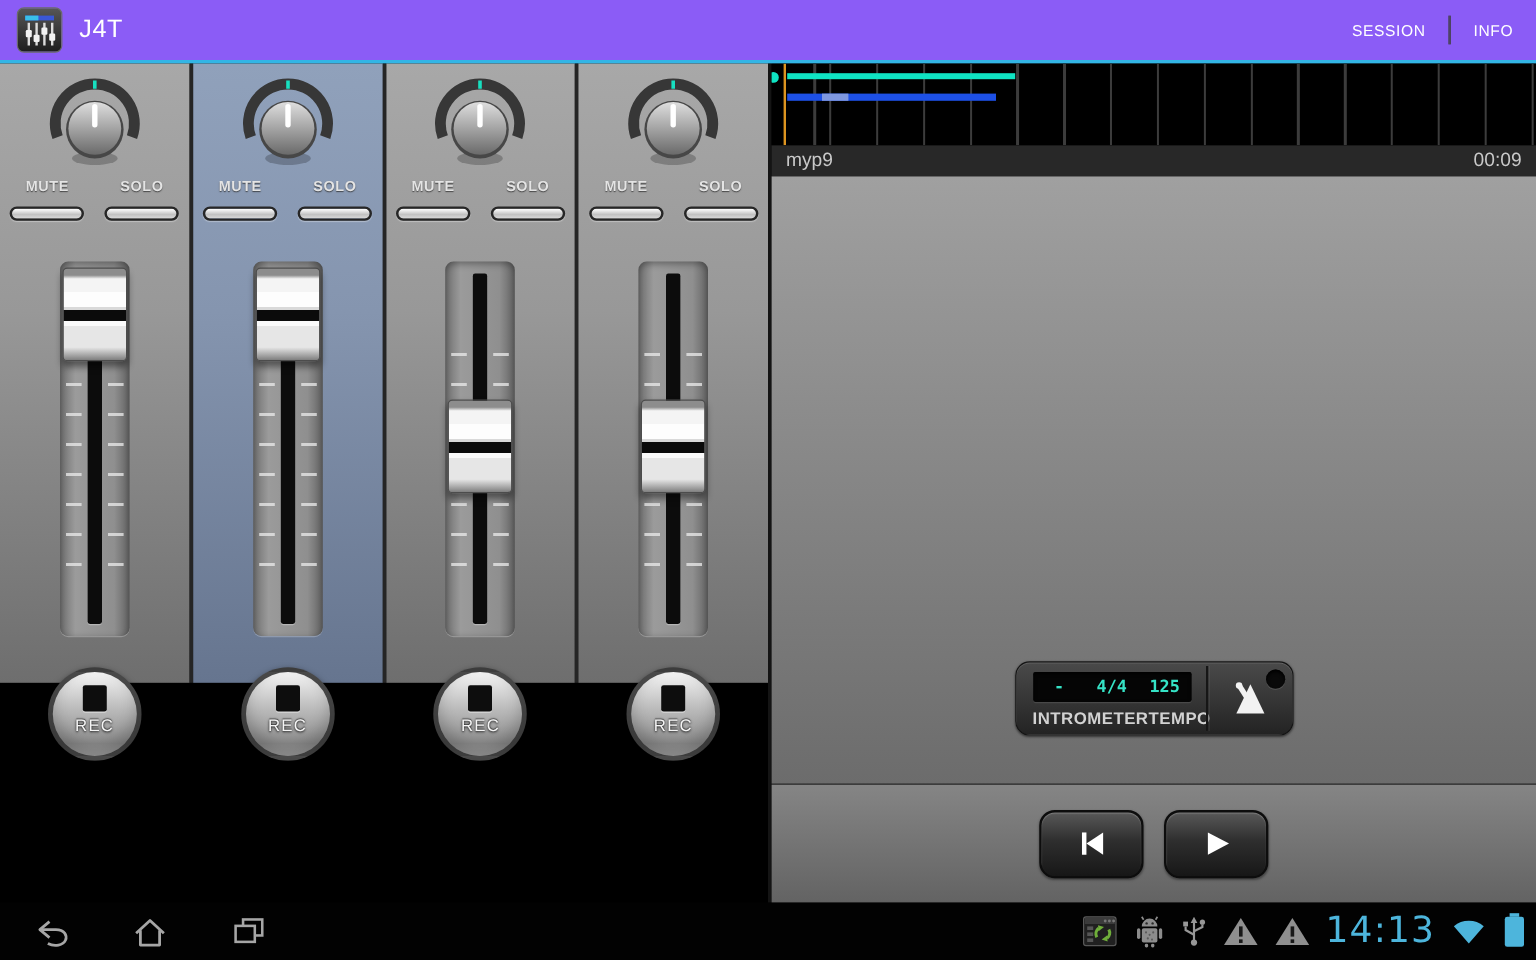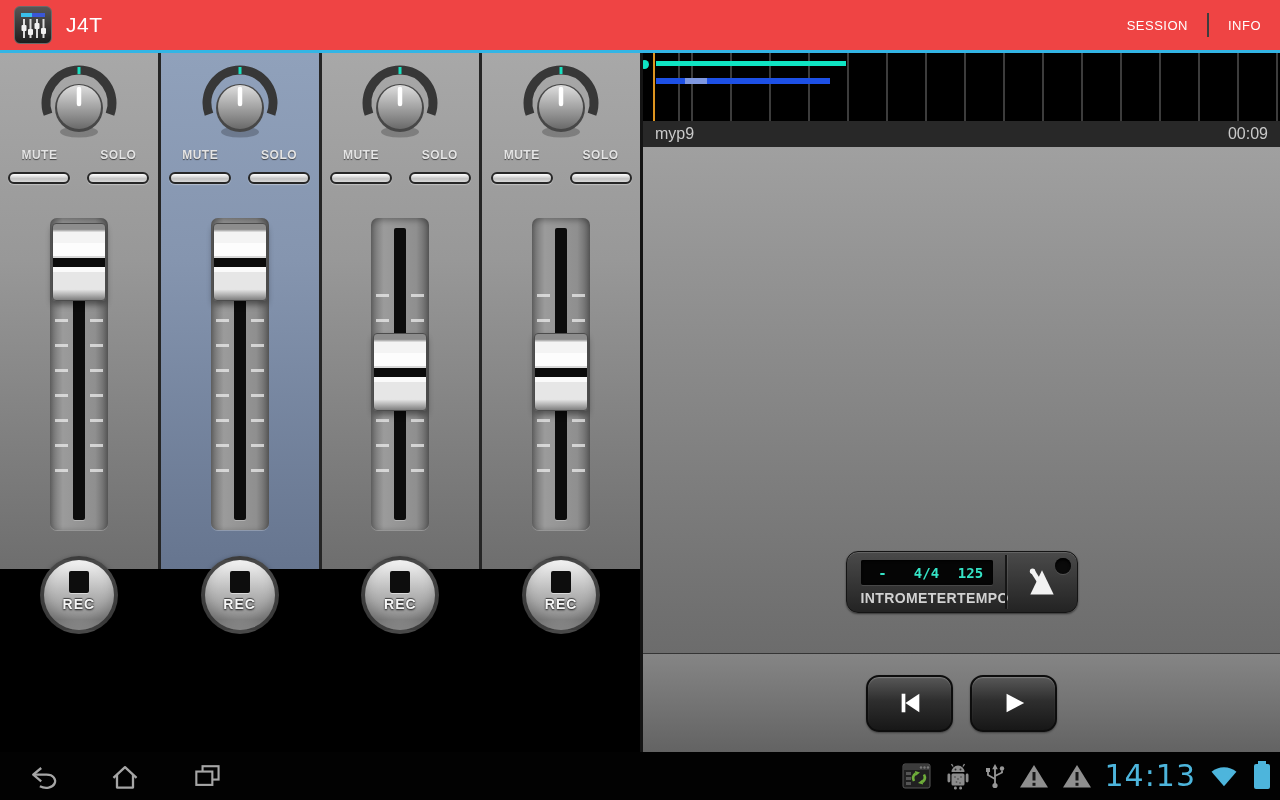--- a/index.html
+++ b/index.html
@@ -1,21 +1,21 @@
 <!DOCTYPE html>
 <html style="--accent: #33b5e5; --clip1: #0fe4c3; --clip2: #1d50e6; --clip2-light: #7e97e0; --playhead: #dd9420; --lcd: #35e3c6; --knob-tick: #17e0c0; --status-blue: #4db5dc;"><head>
 <meta charset="utf-8">
 <style>
   html,body{margin:0;padding:0;}
   body{
     width:1280px;height:800px;background:#000;overflow:hidden;position:relative;
     font-family:"Liberation Sans",sans-serif;-webkit-font-smoothing:antialiased;
   }
   
-  .action-bar{height:50px;background:#ef4444;display:flex;align-items:center;padding-left:14px;box-sizing:border-box;}
+  .action-bar{height:50px;background:#8b5cf6;display:flex;align-items:center;padding-left:14px;box-sizing:border-box;}
   .app-icon{width:38px;height:38px;border-radius:6px;background:linear-gradient(#565656,#1e1e1e);border:1px solid #6a6a6a;box-sizing:border-box;display:flex;align-items:center;justify-content:center;}
   .app-title{color:#fff;font-size:21px;margin-left:14px;letter-spacing:.5px;}
   .menu{margin-left:auto;display:flex;align-items:stretch;height:100%;}
   .menu-item{display:flex;align-items:center;padding:0 19px;color:#fff;font-size:13px;font-weight:normal;letter-spacing:.5px;cursor:pointer;}
   .menu-sep{width:1px;background:#3d3d3d;margin:13px 0;}
   .accent-line{height:3px;background:var(--accent);}
   
   .content{display:flex;height:699px;}
   .mixer{width:640px;display:flex;flex-direction:column;box-sizing:border-box;}
   .strips{height:516px;display:flex;}
@@ -39,21 +39,21 @@
     background:linear-gradient(#8d8d8d 0 7%,#f4f4f4 11% 25%,#fdfdfd 25% 42%,#d9d9d9 42% 45%,#0b0b0b 45% 57%,#fafafa 57% 63%,#e6e6e6 63% 86%,#7f7f7f 100%);
     box-shadow:0 4px 6px rgba(0,0,0,.45);}
   .handle.pos-high{top:5px;} .handle.pos-mid{top:115px;}
   
   .rec{position:absolute;top:503px;left:50%;margin-left:-39px;width:78px;height:78px;border-radius:50%;box-sizing:border-box;cursor:pointer;
     background:linear-gradient(#f5f5f5,#bdbdbd 42%,#8d8d8d 85%,#a9a9a9);
     border:4px solid rgba(42,42,42,.85);
     box-shadow:0 2px 5px rgba(0,0,0,.5),inset 0 -8px 12px rgba(0,0,0,.22);
     display:flex;flex-direction:column;align-items:center;}
   .rec-square{width:20px;height:22px;background:#0d0d0d;border-radius:2px;margin-top:11px;box-shadow:0 1px 0 rgba(255,255,255,.5);}
-  .rec-label{font-size:14px;font-weight:bold;color:#f5f5f5;letter-spacing:1px;margin-top:3px;text-shadow:0 1px 2px rgba(0,0,0,.9),0 -1px 1px rgba(0,0,0,.6);}
+  .rec-label{font-size:14px;font-weight:normal;color:#f5f5f5;letter-spacing:1px;margin-top:3px;text-shadow:0 1px 2px rgba(0,0,0,.9),0 -1px 1px rgba(0,0,0,.6);}
   
   .names-row{height:75px;background:#121212;display:flex;}
   .name-btn{flex:1;margin:5px 4px;border-radius:3px;border:1px solid #2b2b2b;box-sizing:border-box;cursor:pointer;
     background:linear-gradient(#b6b6b6,#8c8c8c 52%,#606060);
     box-shadow:inset 0 1px 0 rgba(255,255,255,.45);
     display:flex;align-items:center;justify-content:center;
     color:#fff;font-size:15px;font-weight:bold;text-shadow:0 -1px 1px rgba(0,0,0,.75);}
   
   .right-panel{flex:1;display:flex;flex-direction:column;border-left:3px solid #141414;box-sizing:border-box;}
   .timeline{height:68px;background:#000;position:relative;overflow:hidden;cursor:pointer;}

